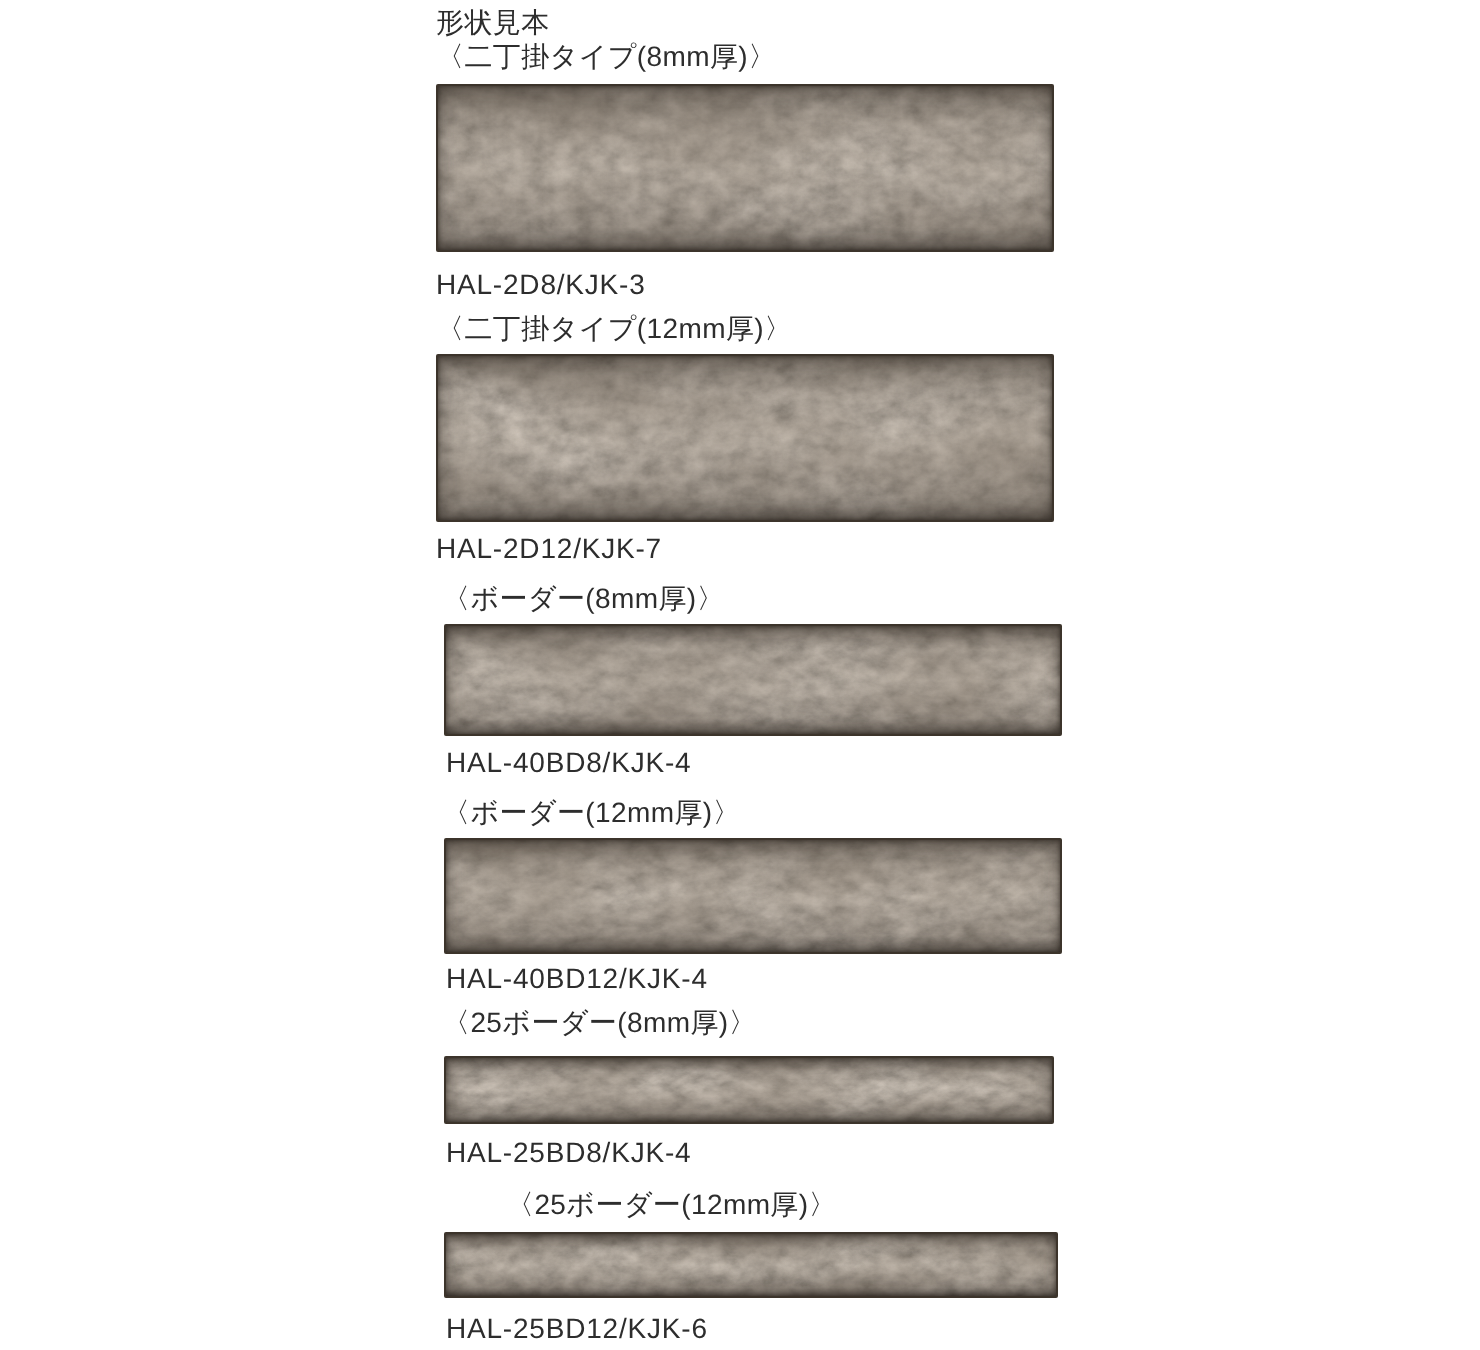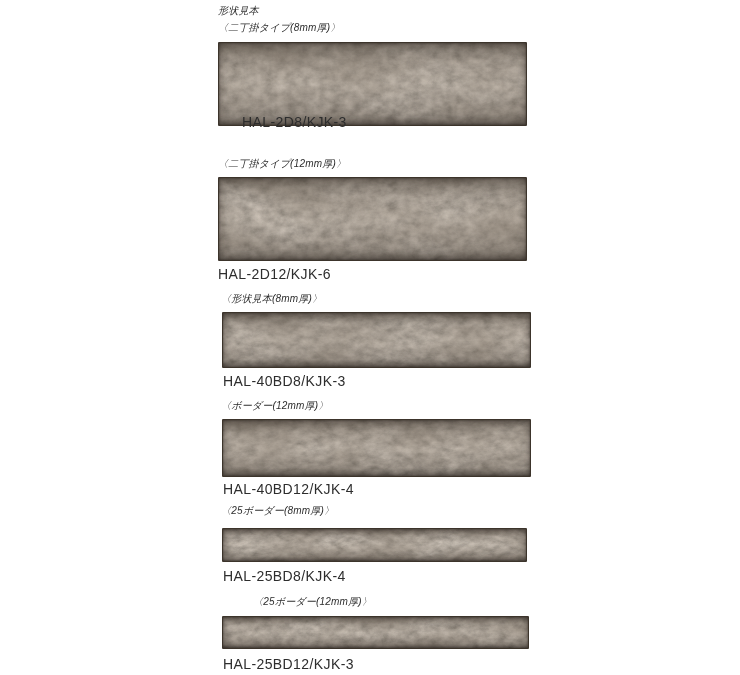--- a/index.html
+++ b/index.html
@@ -3,42 +3,42 @@
 <meta charset="utf-8">
 <style>
   html,body{margin:0;padding:0;}
   body{
     width:740px;height:675px;position:relative;overflow:hidden;
     background:#ffffff;
     font-family:"Liberation Sans","DejaVu Sans",sans-serif;
     color:#2d2d2d;
   }
   .abs{position:absolute;white-space:nowrap;}
-  .jp-label{font-size:10px;line-height:16px;letter-spacing:0.2px;font-style:italic;}
+  .jp-label{font-size:14px;line-height:16px;letter-spacing:0.2px;}
   .code{font-size:14px;line-height:16px;letter-spacing:0.4px;}
   .tile{
     position:absolute;overflow:hidden;border-radius:1px;
     background:#6f6354; 
     border:1px solid rgba(52,44,36,0.85);
     box-sizing:border-box;
   }
   .tile svg{display:block;width:100%;height:100%;}
   .tile-shade{
     position:absolute;left:0;top:0;right:0;bottom:0;pointer-events:none;
     background:linear-gradient(180deg,
       rgba(32,24,16,0.38) 0%,
       rgba(32,24,16,0.08) 22%,
       rgba(255,244,228,0.05) 50%,
       rgba(25,18,12,0.16) 86%,
       rgba(18,13,9,0.42) 100%);
     box-shadow:inset 0 0 9px rgba(22,16,11,0.50), inset 0 0 2px rgba(22,16,11,0.55);
   }
   
   .page-title{top:3px;left:218px;}
-  .s1-label{top:20px;left:218px;text-align:center;}  .s1-tile{top:42px;left:218px;width:309px;height:84px;}  .s1-code{top:114px;left:218px;margin-left:24px;}
+  .s1-label{top:20px;left:218px;text-align:center;}  .s1-tile{top:42px;left:218px;width:309px;height:84px;}  .s1-code{top:134px;left:218px;}
   .s2-label{top:156px;left:218px;} .s2-tile{top:177px;left:218px;width:309px;height:84px;} .s2-code{top:266px;left:218px;}
   .s3-label{top:291px;left:221px;} .s3-tile{top:312px;left:222px;width:309px;height:56px;} .s3-code{top:373px;left:223px;}
   .s4-label{top:398px;left:221px;text-align:right;} .s4-tile{top:419px;left:222px;width:309px;height:58px;} .s4-code{top:481px;left:223px;}
   .s5-label{top:503px;left:221px;} .s5-tile{top:528px;left:222px;width:305px;height:34px;} .s5-code{top:568px;left:223px;}
   .s6-label{top:594px;left:221px;margin-left:32px;} .s6-tile{top:616px;left:222px;width:307px;height:33px;} .s6-code{top:656px;left:223px;}
 </style>
 </head>
 <body>
 
 <div class="abs jp-label page-title">形状見本</div>
@@ -86,23 +86,23 @@
       <filter id="c1" x="-5%" y="-5%" width="110%" height="110%">
         <feTurbulence type="fractalNoise" baseFrequency="0.012 0.025" numOctaves="3" seed="20"></feTurbulence>
         <feColorMatrix type="matrix" values="0 0 0 0 0.22  0 0 0 0 0.18  0 0 0 0 0.14  0.7 0 0 0 -0.12"></feColorMatrix>
       </filter>
     </defs>
     <rect width="100%" height="100%" fill="#6f6354" filter="url(#f1)"></rect>
     <rect width="100%" height="100%" filter="url(#c1)"></rect>
   </svg>
   <div class="tile-shade"></div>
 </div>
-<div class="abs code s2-code">HAL-2D12/KJK-6</div>
-
-<div class="abs jp-label s3-label">〈形状見本(8mm厚)〉</div>
+<div class="abs code s2-code">HAL-2D12/KJK-7</div>
+
+<div class="abs jp-label s3-label">〈ボーダー(8mm厚)〉</div>
 <div class="tile s3-tile">
   <svg preserveAspectRatio="none">
     <defs>
       <filter id="f2" x="-5%" y="-5%" width="110%" height="110%">
         <feTurbulence type="fractalNoise" baseFrequency="0.09 0.14" numOctaves="5" seed="31" stitchTiles="stitch"></feTurbulence>
         <feColorMatrix type="saturate" values="0"></feColorMatrix>
         <feComponentTransfer>
           <feFuncR type="linear" slope="0.62" intercept="0.14"></feFuncR>
           <feFuncG type="linear" slope="0.56" intercept="0.125"></feFuncG>
           <feFuncB type="linear" slope="0.50" intercept="0.105"></feFuncB>
@@ -112,21 +112,21 @@
       <filter id="c2" x="-5%" y="-5%" width="110%" height="110%">
         <feTurbulence type="fractalNoise" baseFrequency="0.014 0.03" numOctaves="3" seed="32"></feTurbulence>
         <feColorMatrix type="matrix" values="0 0 0 0 0.22  0 0 0 0 0.18  0 0 0 0 0.14  0.7 0 0 0 -0.12"></feColorMatrix>
       </filter>
     </defs>
     <rect width="100%" height="100%" fill="#6f6354" filter="url(#f2)"></rect>
     <rect width="100%" height="100%" filter="url(#c2)"></rect>
   </svg>
   <div class="tile-shade"></div>
 </div>
-<div class="abs code s3-code">HAL-40BD8/KJK-3</div>
+<div class="abs code s3-code">HAL-40BD8/KJK-4</div>
 
 <div class="abs jp-label s4-label">〈ボーダー(12mm厚)〉</div>
 <div class="tile s4-tile">
   <svg preserveAspectRatio="none">
     <defs>
       <filter id="f3" x="-5%" y="-5%" width="110%" height="110%">
         <feTurbulence type="fractalNoise" baseFrequency="0.09 0.14" numOctaves="5" seed="43" stitchTiles="stitch"></feTurbulence>
         <feColorMatrix type="saturate" values="0"></feColorMatrix>
         <feComponentTransfer>
           <feFuncR type="linear" slope="0.62" intercept="0.14"></feFuncR>
@@ -190,13 +190,13 @@
       <filter id="c5" x="-5%" y="-5%" width="110%" height="110%">
         <feTurbulence type="fractalNoise" baseFrequency="0.016 0.04" numOctaves="3" seed="64"></feTurbulence>
         <feColorMatrix type="matrix" values="0 0 0 0 0.22  0 0 0 0 0.18  0 0 0 0 0.14  0.7 0 0 0 -0.12"></feColorMatrix>
       </filter>
     </defs>
     <rect width="100%" height="100%" fill="#6f6354" filter="url(#f5)"></rect>
     <rect width="100%" height="100%" filter="url(#c5)"></rect>
   </svg>
   <div class="tile-shade"></div>
 </div>
-<div class="abs code s6-code">HAL-25BD12/KJK-3</div>
+<div class="abs code s6-code">HAL-25BD12/KJK-6</div>
 
 </body></html>

